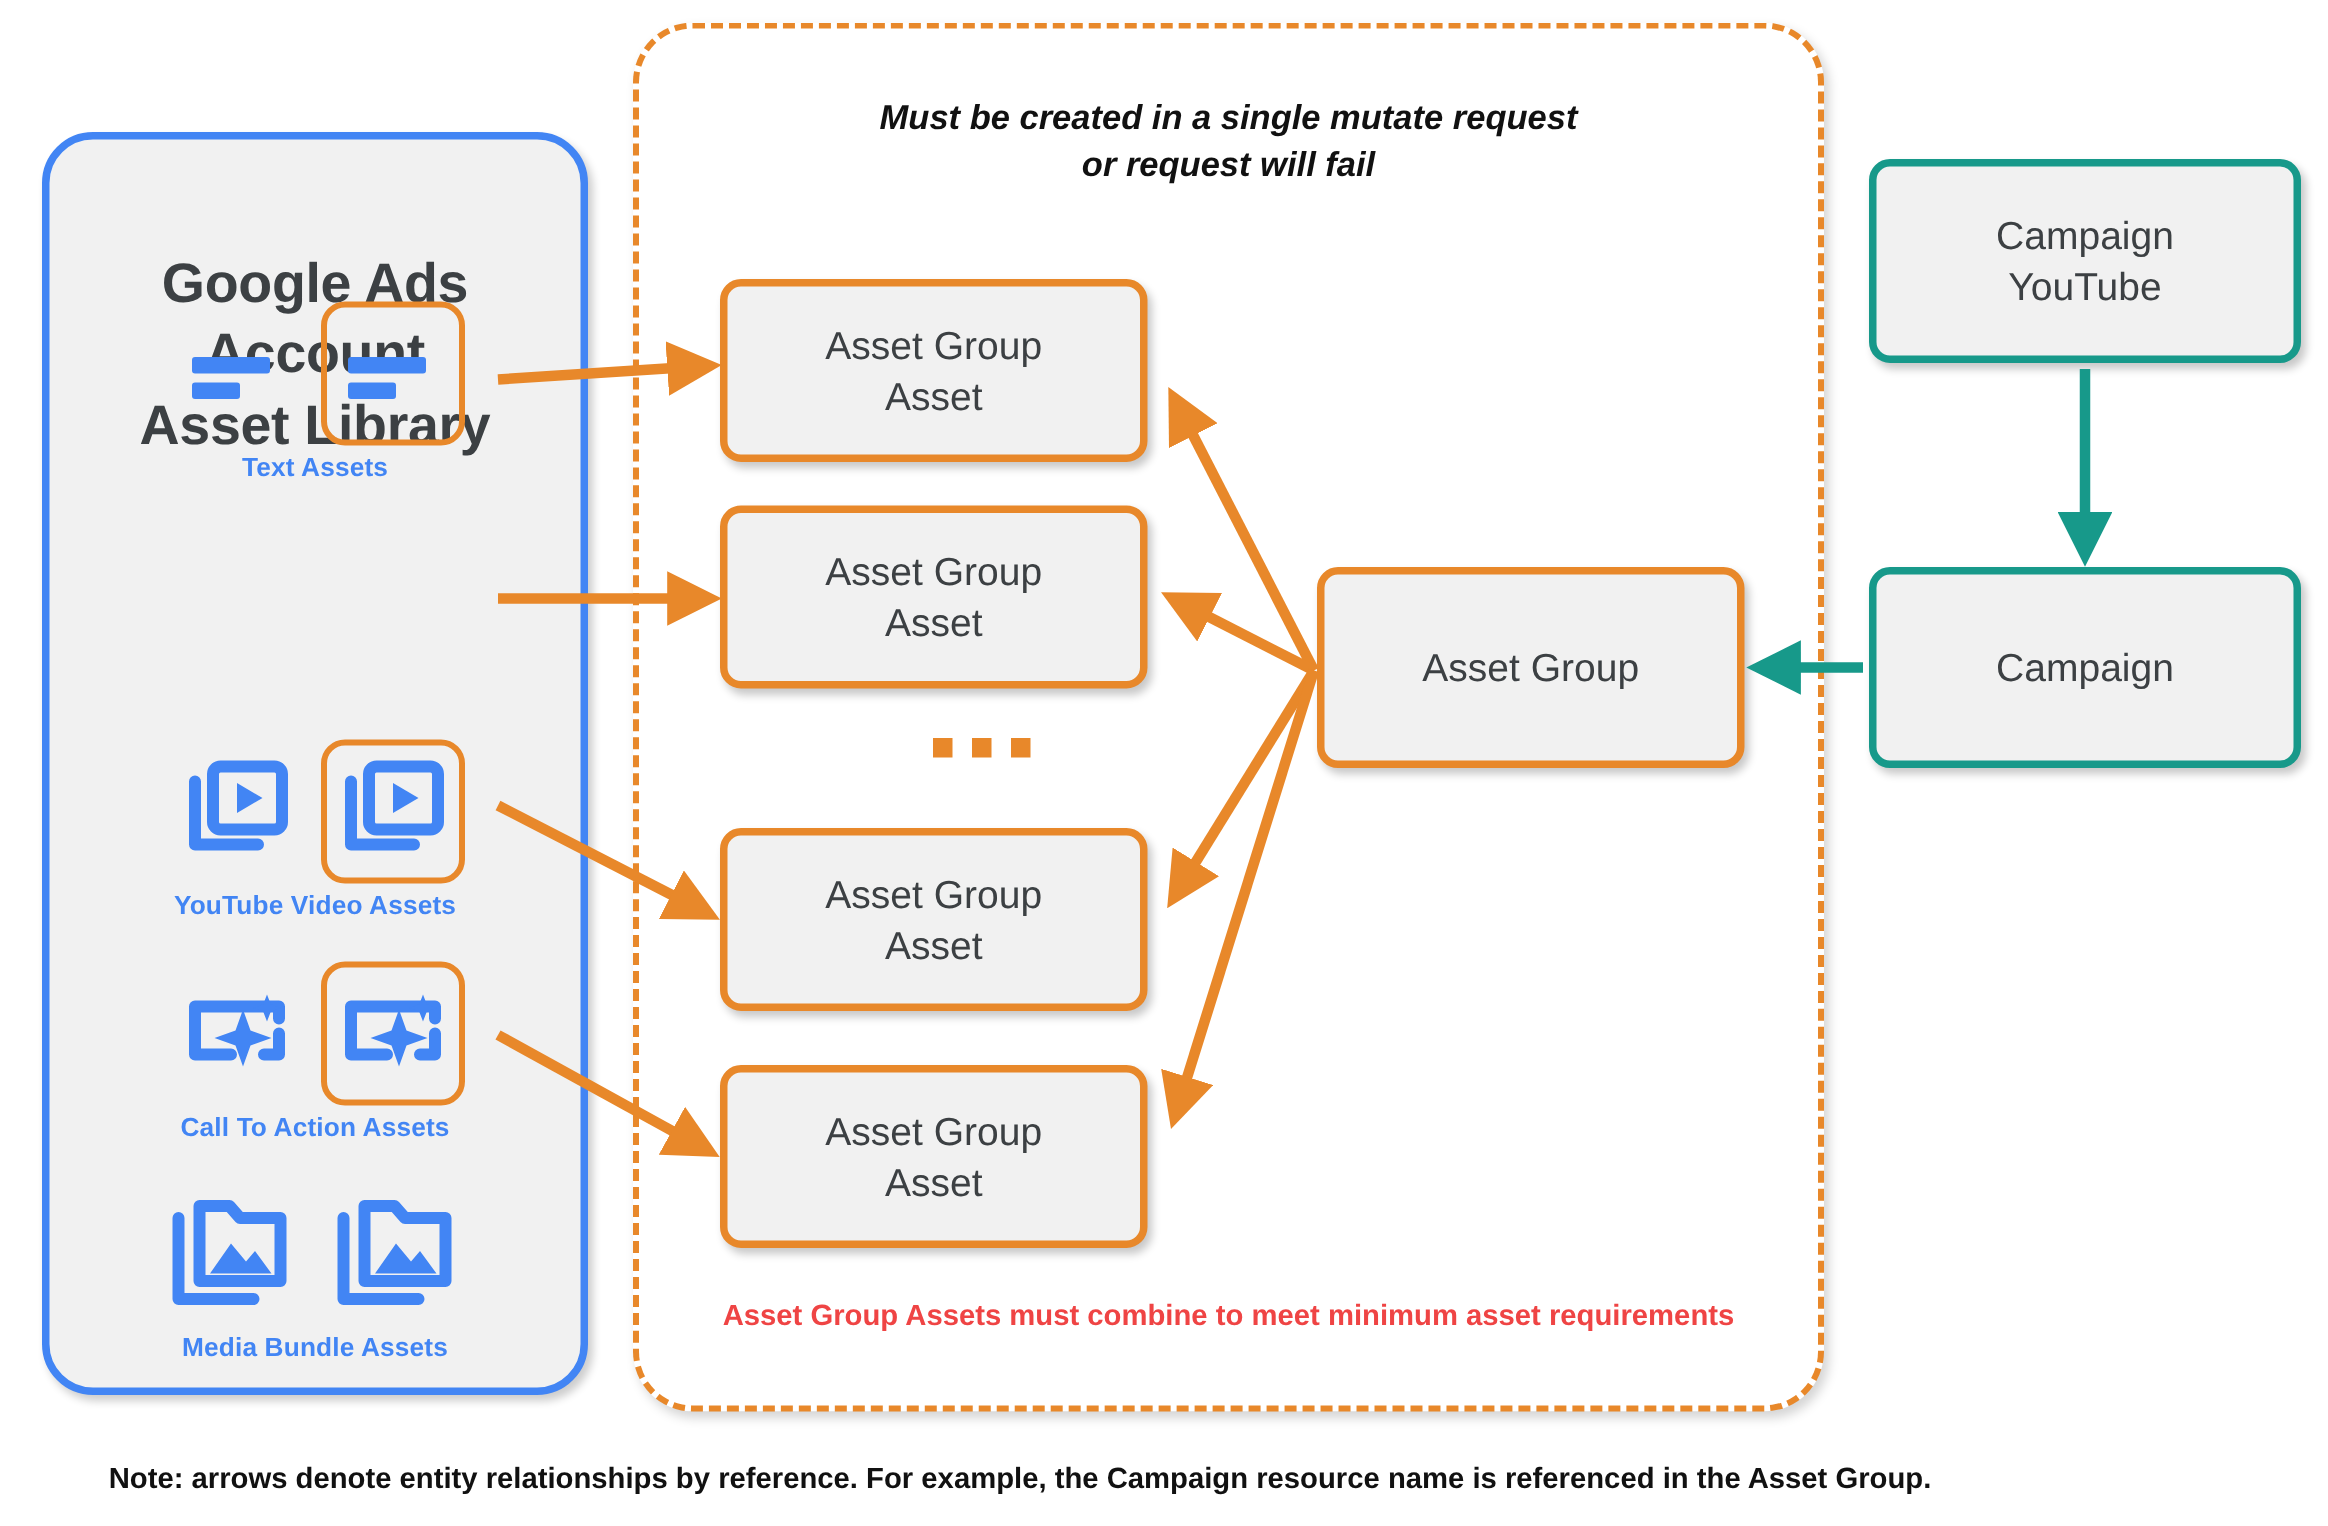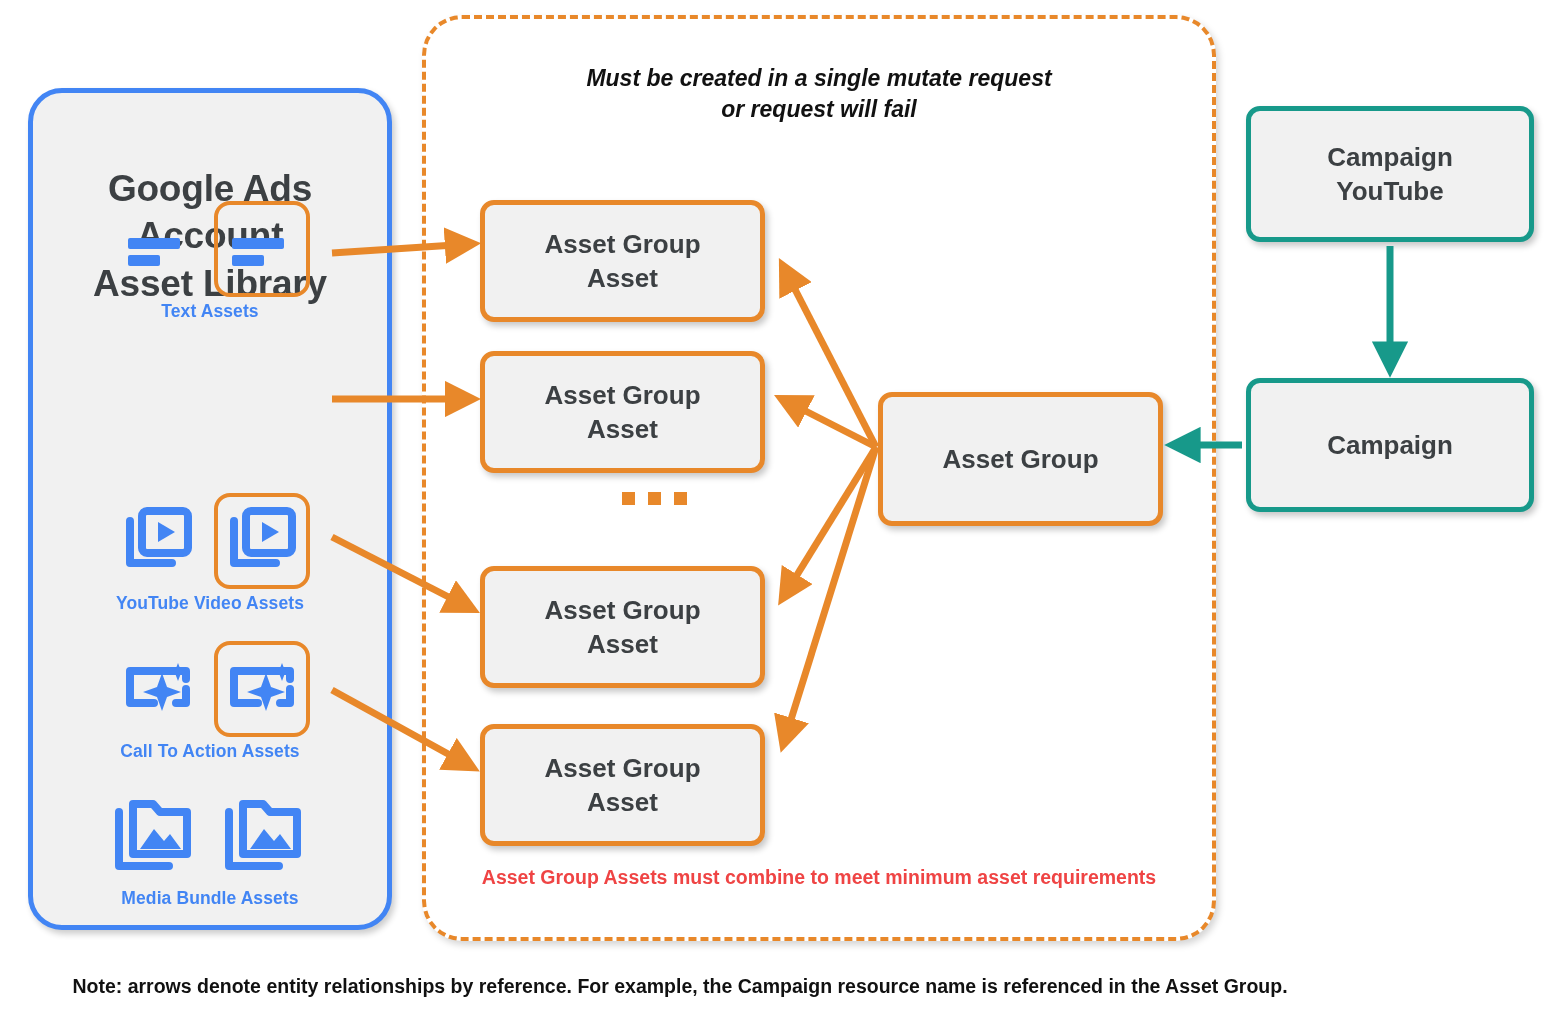--- a/index.html
+++ b/index.html
@@ -118,26 +118,24 @@
     box-sizing: border-box;
     background: #F1F1F1;
     display: flex;
     align-items: center;
     justify-content: center;
     text-align: center;
     font-size: 26px;
     color: #3C4043;
     line-height: 1.32;
     box-shadow: 3px 4px 6px rgba(0,0,0,0.22);
-    font-weight: bold;
   }
   .node.orange {
     border: 5px solid #E8882A;
     border-radius: 14px;
-    margin-top: 14px;
   }
   .node.teal {
     border: 5px solid #17998A;
     border-radius: 14px;
   }
   .aga {
     left: 480px;
     width: 285px;
     height: 122px;
   }

